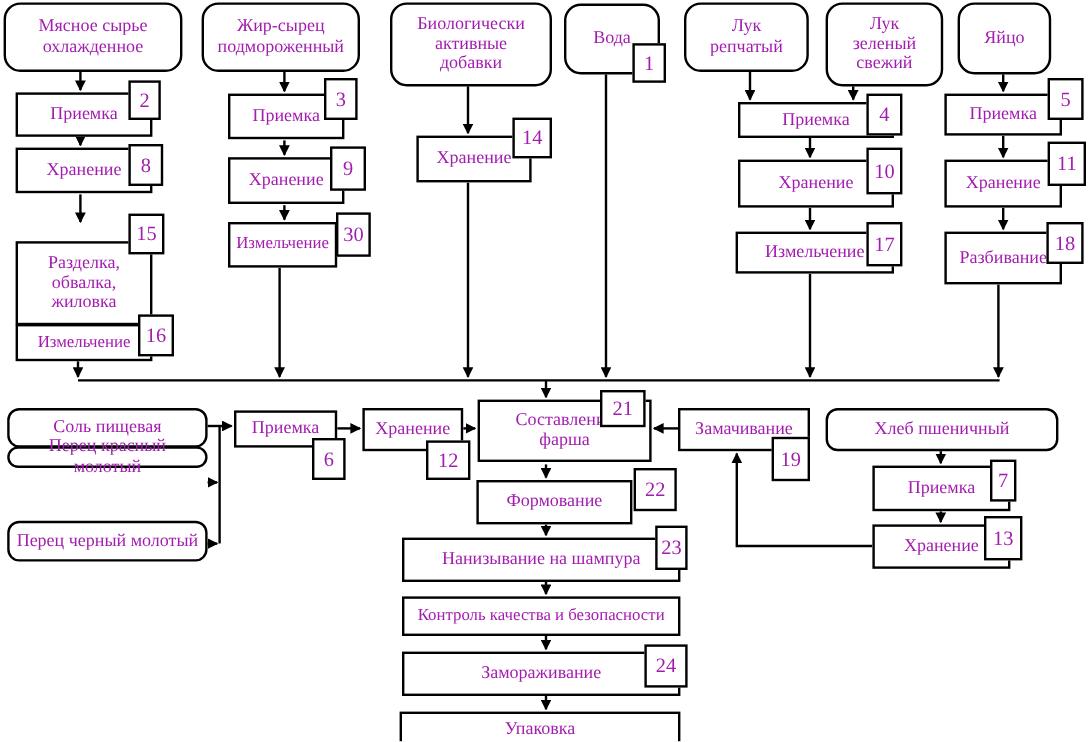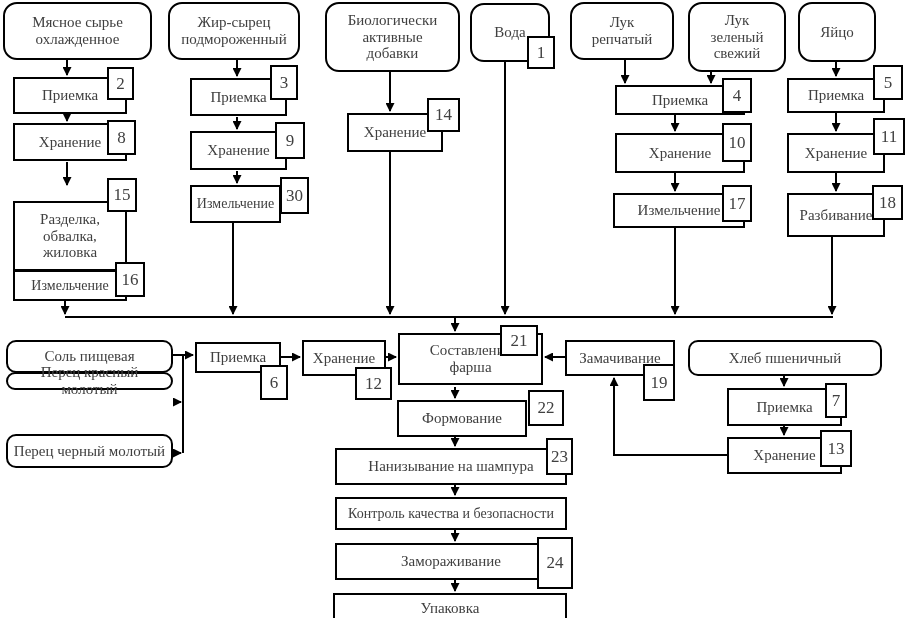--- a/index.html
+++ b/index.html
@@ -1,18 +1,18 @@
 <!DOCTYPE html>
 <html><head>
 <meta charset="utf-8">
 <style>
   html,body{margin:0;padding:0;background:#fff;}
   #canvas{
     position:relative;width:908px;height:618px;overflow:hidden;background:#fff;
-    font-family:"Liberation Serif","DejaVu Serif",serif;color:#404040;
+    font-family:"Liberation Serif","DejaVu Serif",serif;color:#a21caf;
   }
   .nd{
     position:absolute;box-sizing:border-box;border:2px solid #000;background:#fff;
     display:flex;align-items:center;justify-content:center;text-align:center;
     font-size:15px;line-height:1.12;padding:1px 3px;z-index:2;white-space:pre-line;
   }
   .rnd{border-radius:14px;}
   .sm{font-size:14px;}
   .tag{
     position:absolute;box-sizing:border-box;border:2px solid #000;background:#fff;
@@ -156,15 +156,15 @@
   <div class="tag" style="left:873px;top:118px;width:32px;height:37px">11</div>
   <div class="tag" style="left:872px;top:185px;width:31px;height:35px">18</div>
   <div class="tag" style="left:260px;top:365px;width:28px;height:35px">6</div>
   <div class="tag" style="left:355px;top:367px;width:37px;height:33px">12</div>
   <div class="tag" style="left:500px;top:325px;width:38px;height:31px">21</div>
   <div class="tag" style="left:643px;top:364px;width:32px;height:37px">19</div>
   <div class="tag" style="left:825px;top:383px;width:22px;height:35px">7</div>
   <div class="tag" style="left:820px;top:430px;width:32px;height:37px">13</div>
   <div class="tag" style="left:528px;top:390px;width:36px;height:36px">22</div>
   <div class="tag" style="left:546px;top:438px;width:27px;height:37px">23</div>
-  <div class="tag" style="left:537px;top:537px;width:36px;height:52px">24</div>
+  <div class="tag" style="left:537px;top:537px;width:36px;height:36px">24</div>
 
 </div>
 
 </body></html>

